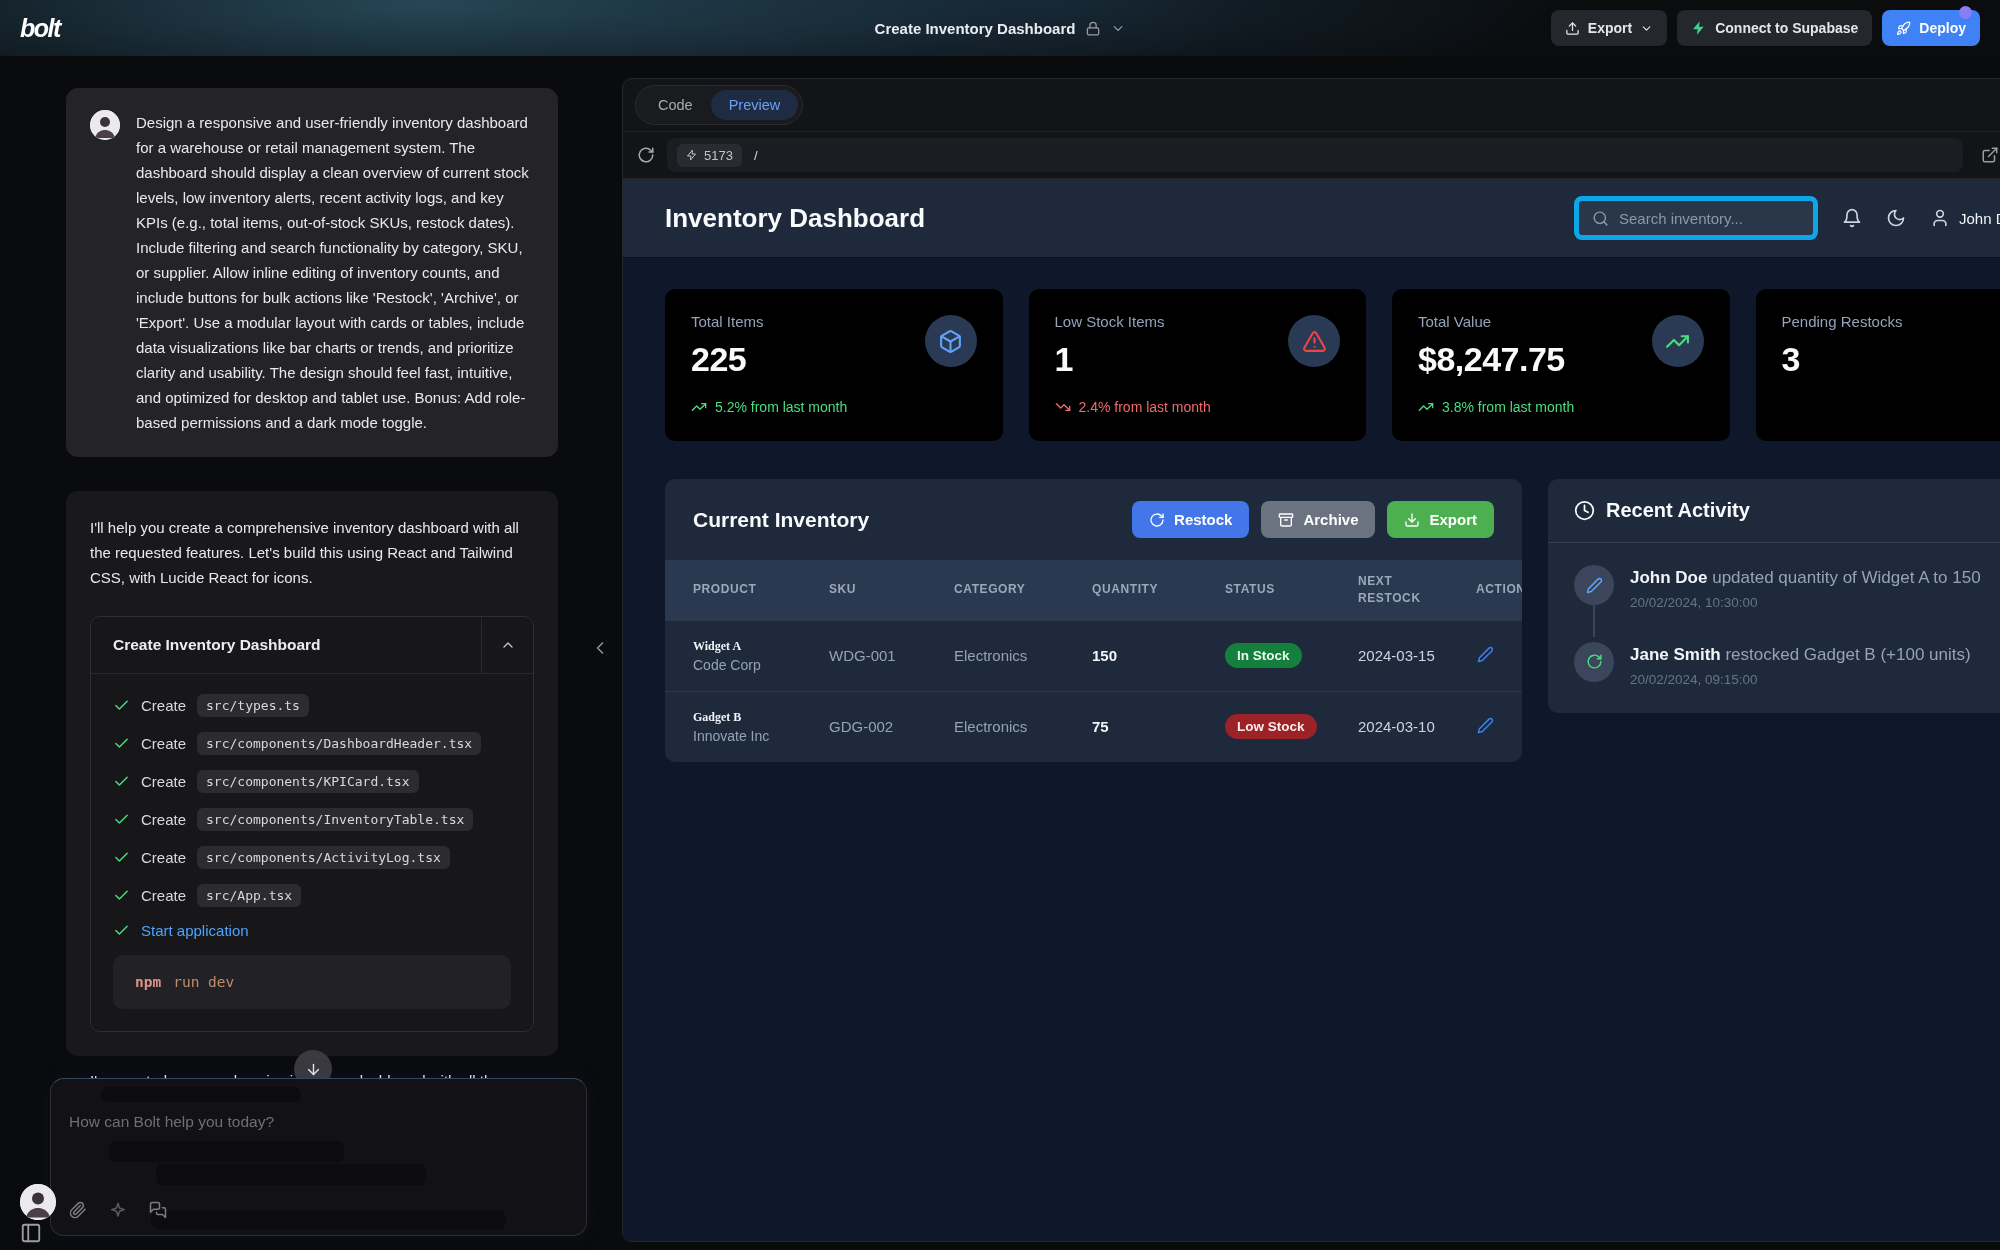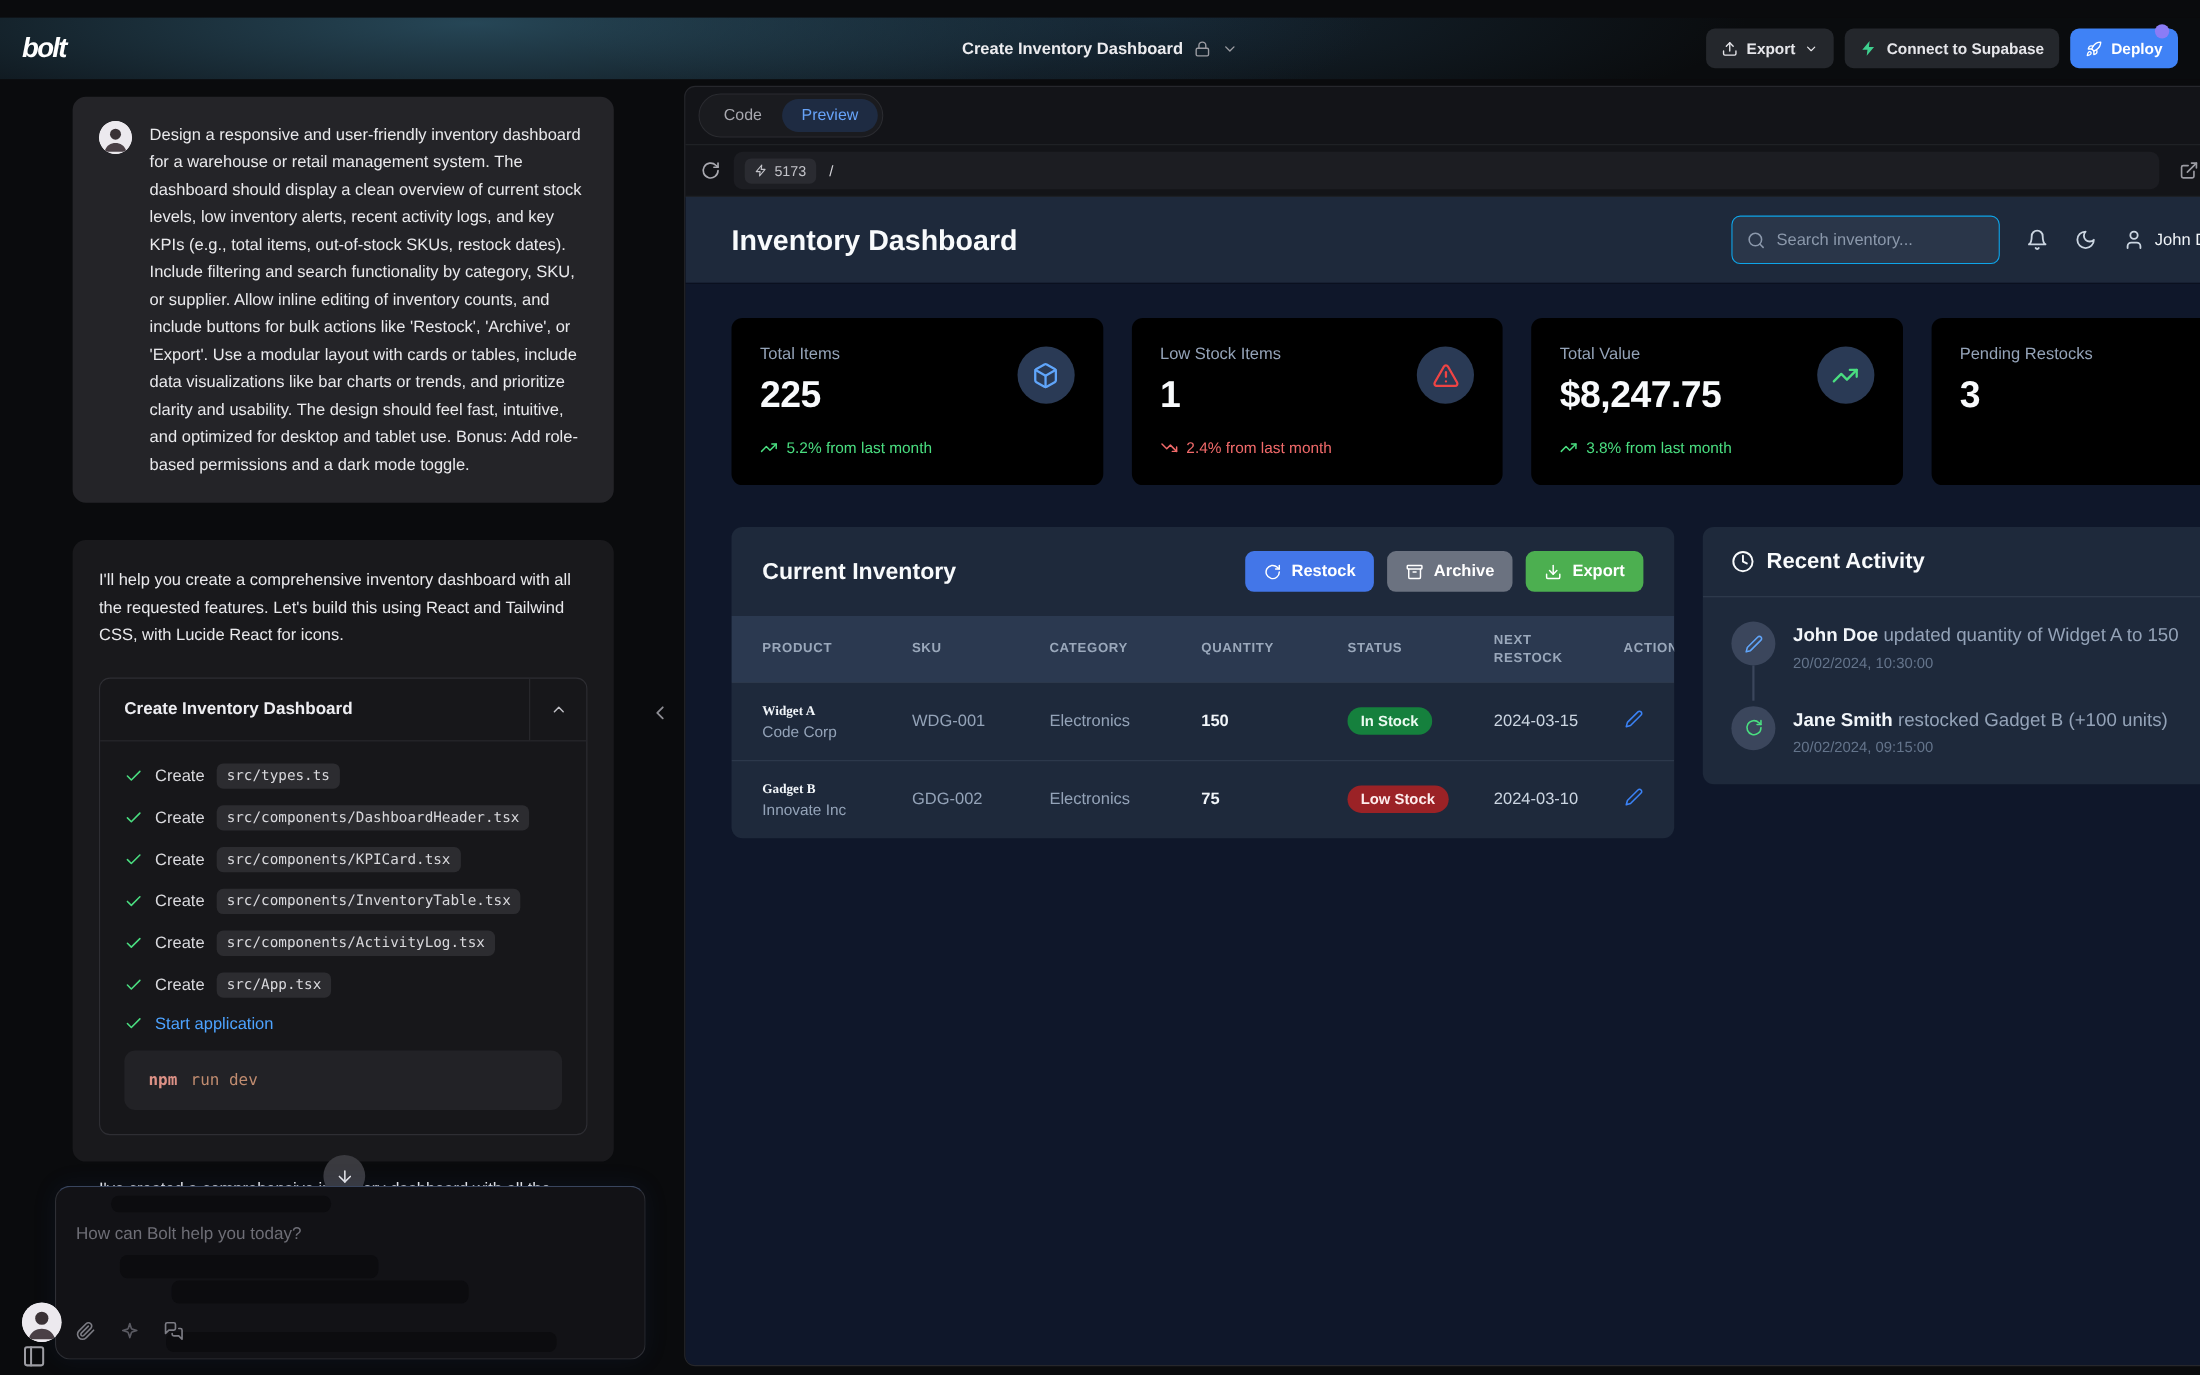--- a/index.html
+++ b/index.html
@@ -2,21 +2,21 @@
 <html><head>
 <meta charset="utf-8">
 <style>
   * { margin:0; padding:0; box-sizing:border-box; }
   html,body { width:2000px; height:1250px; background:#0a0b0d; font-family:"Liberation Sans", sans-serif; overflow:hidden; }
   svg { display:block; }
   #app { position:relative; width:2000px; height:1250px; overflow:hidden; }
 
   
   .topbar {
-    position:absolute; left:0; top:16px; width:2000px; height:56px;
+    position:absolute; left:0; top:0; width:2000px; height:56px;
     background:
       radial-gradient(1050px 170px at 430px 5px, rgba(66,128,158,0.50), rgba(32,62,84,0.22) 55%, transparent 78%),
       radial-gradient(750px 150px at 1050px 0px, rgba(46,92,126,0.30), transparent 72%),
       #0a0c0e;
     display:flex; align-items:center; justify-content:space-between; padding:0 20px;
   }
   .logo { color:#fff; font-size:25px; font-weight:800; font-style:italic; letter-spacing:-1.5px; }
   .tb-center { position:absolute; left:50%; top:0; height:56px; transform:translateX(-50%); display:flex; align-items:center; gap:10px; }
   .tb-title { color:#ececef; font-size:15px; font-weight:600; }
   .tb-icon { color:#9b9ca2; }
@@ -72,21 +72,21 @@
   .port-pill { display:flex; align-items:center; gap:6px; background:#2a2b31; border-radius:6px; padding:4px 9px; color:#c3c3c9; font-size:13px; cursor:pointer; }
   .url-path { color:#d6d6db; font-size:13.5px; }
   .url-icons { display:flex; align-items:center; gap:20px; color:#9b9ba2; padding:0 6px; }
   .url-icons span { cursor:pointer; }
 
   
   .preview { flex:1; background:#0f172a; display:flex; flex-direction:column; overflow:hidden; }
   .dash-header { height:78px; background:#1e293b; display:flex; align-items:center; justify-content:space-between; padding:0 42px; box-shadow:0 1px 0 rgba(5,10,20,0.55); flex:none; }
   .dash-title { color:#f8fafc; font-size:26px; font-weight:700; }
   .dash-right { display:flex; align-items:center; gap:24px; }
-  .search-box { width:244px; height:44px; background:#2a3649; border:1px solid #0ea5e9; border-radius:8px; display:flex; align-items:center; gap:10px; padding:0 13px; color:#8b98ab; }
+  .search-box { width:244px; height:44px; background:#2a3649; border:5px solid #0ea5e9; border-radius:8px; display:flex; align-items:center; gap:10px; padding:0 13px; color:#8b98ab; }
   .search-box .ph { font-size:15px; color:#8b98ab; }
   .hdr-icon { color:#cbd5e1; cursor:pointer; }
   .user-chip { display:flex; align-items:center; gap:9px; color:#f1f5f9; font-size:15px; }
   .role-badge { background:#2f54d0; color:#fff; font-size:12.5px; font-weight:600; border-radius:999px; padding:4px 12px; }
 
   .dash-content { flex:1; padding:32px 42px; overflow:hidden; }
   .kpi-grid { display:grid; grid-template-columns:repeat(4,1fr); gap:26px; }
   .kpi-card { background:#000000; border-radius:10px; padding:24px 26px; height:152px; }
   .kpi-top { display:flex; justify-content:space-between; align-items:flex-start; }
   .kpi-label { color:#94a3b8; font-size:15px; }

